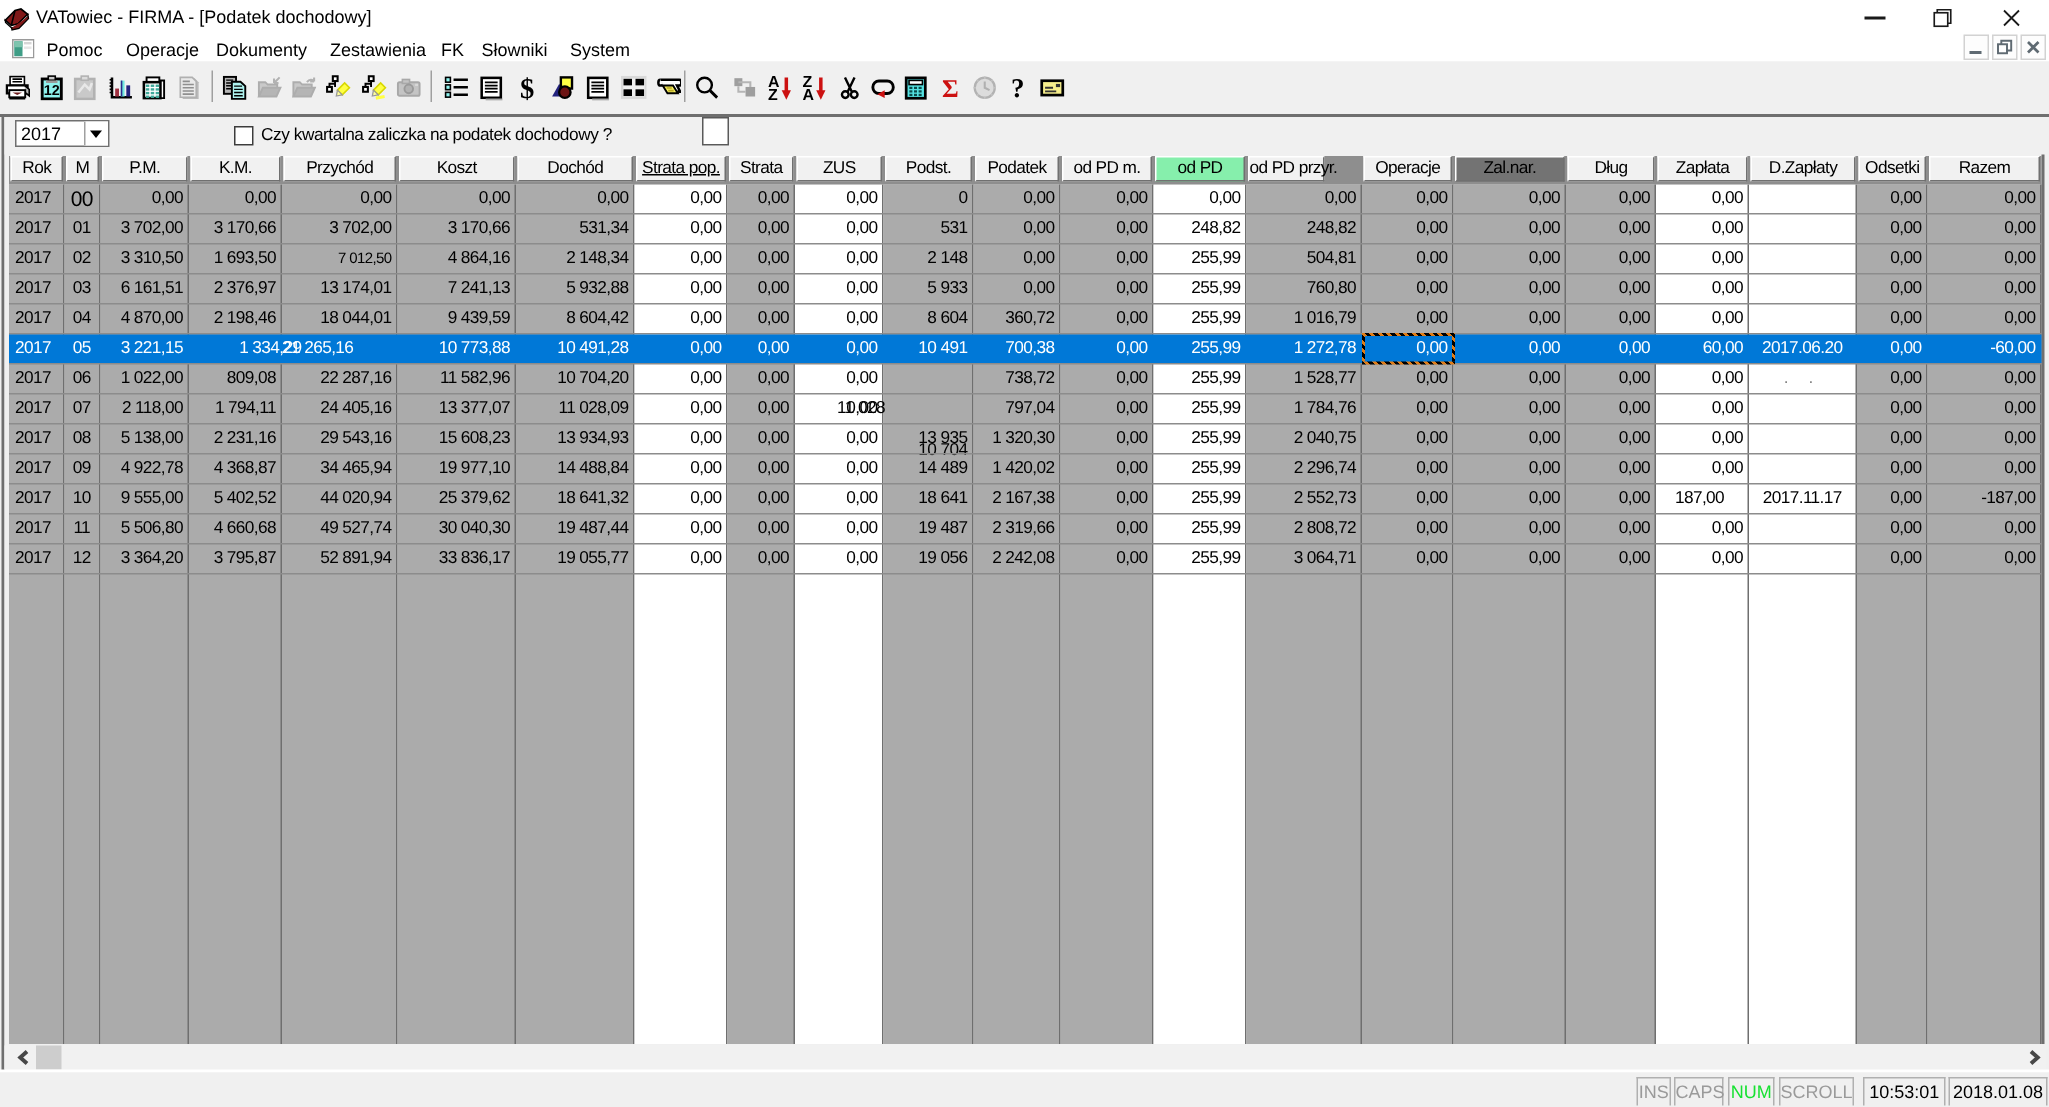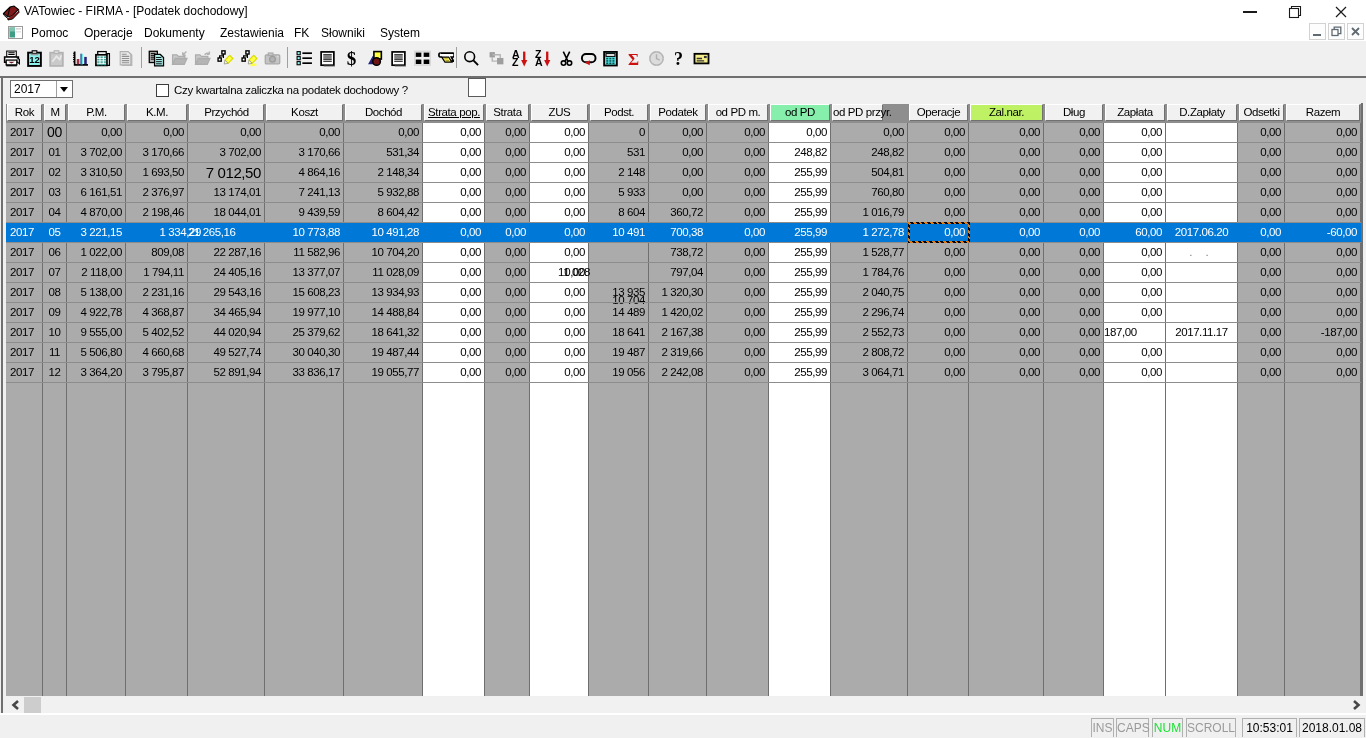--- a/index.html
+++ b/index.html
@@ -289,21 +289,21 @@
 <div class="abs" style="left:345px;top:104px;width:77px;height:17px;background:#f1f1f1;border-top:1px solid #fff;border-left:1px solid #fff;border-right:1px solid #707070;border-bottom:1px solid #707070;text-align:center;line-height:15px;font-size:11.5px;letter-spacing:-0.4px;color:#000;white-space:nowrap;overflow:visible;">Dochód</div>
 <div class="abs" style="left:424px;top:104px;width:60px;height:17px;background:#f1f1f1;border-top:1px solid #fff;border-left:1px solid #fff;border-right:1px solid #707070;border-bottom:1px solid #707070;text-align:center;line-height:15px;font-size:11.5px;letter-spacing:-0.4px;color:#000;white-space:nowrap;overflow:visible;text-decoration:underline;">Strata pop.</div>
 <div class="abs" style="left:486px;top:104px;width:43px;height:17px;background:#f1f1f1;border-top:1px solid #fff;border-left:1px solid #fff;border-right:1px solid #707070;border-bottom:1px solid #707070;text-align:center;line-height:15px;font-size:11.5px;letter-spacing:-0.4px;color:#000;white-space:nowrap;overflow:visible;">Strata</div>
 <div class="abs" style="left:531px;top:104px;width:57px;height:17px;background:#f1f1f1;border-top:1px solid #fff;border-left:1px solid #fff;border-right:1px solid #707070;border-bottom:1px solid #707070;text-align:center;line-height:15px;font-size:11.5px;letter-spacing:-0.4px;color:#000;white-space:nowrap;overflow:visible;">ZUS</div>
 <div class="abs" style="left:590px;top:104px;width:58px;height:17px;background:#f1f1f1;border-top:1px solid #fff;border-left:1px solid #fff;border-right:1px solid #707070;border-bottom:1px solid #707070;text-align:center;line-height:15px;font-size:11.5px;letter-spacing:-0.4px;color:#000;white-space:nowrap;overflow:visible;">Podst.</div>
 <div class="abs" style="left:650px;top:104px;width:56px;height:17px;background:#f1f1f1;border-top:1px solid #fff;border-left:1px solid #fff;border-right:1px solid #707070;border-bottom:1px solid #707070;text-align:center;line-height:15px;font-size:11.5px;letter-spacing:-0.4px;color:#000;white-space:nowrap;overflow:visible;">Podatek</div>
 <div class="abs" style="left:708px;top:104px;width:60px;height:17px;background:#f1f1f1;border-top:1px solid #fff;border-left:1px solid #fff;border-right:1px solid #707070;border-bottom:1px solid #707070;text-align:center;line-height:15px;font-size:11.5px;letter-spacing:-0.4px;color:#000;white-space:nowrap;overflow:visible;">od PD m.</div>
 <div class="abs" style="left:770px;top:104px;width:60px;height:17px;background:#86efac;border-top:1px solid #fff;border-left:1px solid #fff;border-right:1px solid #707070;border-bottom:1px solid #707070;text-align:center;line-height:15px;font-size:11.5px;letter-spacing:-0.4px;color:#000;white-space:nowrap;overflow:visible;">od PD</div>
 <div class="abs" style="left:832px;top:104px;width:51px;height:17px;background:#f1f1f1;border-top:1px solid #fff;border-left:1px solid #fff;border-right:1px solid #707070;border-bottom:1px solid #707070;text-align:center;line-height:15px;font-size:11.5px;letter-spacing:-0.4px;color:#000;white-space:nowrap;overflow:visible;">od PD przyr.</div>
 <div class="abs" style="left:909px;top:104px;width:59px;height:17px;background:#f1f1f1;border-top:1px solid #fff;border-left:1px solid #fff;border-right:1px solid #707070;border-bottom:1px solid #707070;text-align:center;line-height:15px;font-size:11.5px;letter-spacing:-0.4px;color:#000;white-space:nowrap;overflow:visible;">Operacje</div>
-<div class="abs" style="left:970px;top:104px;width:73px;height:17px;background:#bef264;border-top:1px solid #fff;border-left:1px solid #fff;border-right:1px solid #707070;border-bottom:1px solid #707070;text-align:center;line-height:15px;font-size:11.5px;letter-spacing:-0.4px;color:#000;white-space:nowrap;overflow:visible;">Zal.nar.</div>
+<div class="abs" style="left:970px;top:104px;width:73px;height:17px;background:#737373;border-top:1px solid #fff;border-left:1px solid #fff;border-right:1px solid #707070;border-bottom:1px solid #707070;text-align:center;line-height:15px;font-size:11.5px;letter-spacing:-0.4px;color:#000;white-space:nowrap;overflow:visible;">Zal.nar.</div>
 <div class="abs" style="left:1045px;top:104px;width:58px;height:17px;background:#f1f1f1;border-top:1px solid #fff;border-left:1px solid #fff;border-right:1px solid #707070;border-bottom:1px solid #707070;text-align:center;line-height:15px;font-size:11.5px;letter-spacing:-0.4px;color:#000;white-space:nowrap;overflow:visible;">Dług</div>
 <div class="abs" style="left:1105px;top:104px;width:60px;height:17px;background:#f1f1f1;border-top:1px solid #fff;border-left:1px solid #fff;border-right:1px solid #707070;border-bottom:1px solid #707070;text-align:center;line-height:15px;font-size:11.5px;letter-spacing:-0.4px;color:#000;white-space:nowrap;overflow:visible;">Zapłata</div>
 <div class="abs" style="left:1167px;top:104px;width:70px;height:17px;background:#f1f1f1;border-top:1px solid #fff;border-left:1px solid #fff;border-right:1px solid #707070;border-bottom:1px solid #707070;text-align:center;line-height:15px;font-size:11.5px;letter-spacing:-0.4px;color:#000;white-space:nowrap;overflow:visible;">D.Zapłaty</div>
 <div class="abs" style="left:1239px;top:104px;width:45px;height:17px;background:#f1f1f1;border-top:1px solid #fff;border-left:1px solid #fff;border-right:1px solid #707070;border-bottom:1px solid #707070;text-align:center;line-height:15px;font-size:11.5px;letter-spacing:-0.4px;color:#000;white-space:nowrap;overflow:visible;">Odsetki</div>
 <div class="abs" style="left:1286px;top:104px;width:74px;height:17px;background:#f1f1f1;border-top:1px solid #fff;border-left:1px solid #fff;border-right:1px solid #707070;border-bottom:1px solid #707070;text-align:center;line-height:15px;font-size:11.5px;letter-spacing:-0.4px;color:#000;white-space:nowrap;overflow:visible;">Razem</div>
 <div class="tx" style="left:10px;top:123px;width:32px;text-align:left;height:19px;line-height:19px;font-size:11.5px;letter-spacing:-0.4px;color:#000;">2017</div>
 <div class="tx" style="left:43px;top:123px;width:23px;text-align:center;height:19px;line-height:19px;font-size:14px;letter-spacing:-0.4px;color:#000;">00</div>
 <div class="tx" style="left:67px;top:123px;width:55px;text-align:right;height:19px;line-height:19px;font-size:11.5px;letter-spacing:-0.4px;color:#000;">0,00</div>
 <div class="tx" style="left:126px;top:123px;width:58px;text-align:right;height:19px;line-height:19px;font-size:11.5px;letter-spacing:-0.4px;color:#000;">0,00</div>
 <div class="tx" style="left:188px;top:123px;width:73px;text-align:right;height:19px;line-height:19px;font-size:11.5px;letter-spacing:-0.4px;color:#000;">0,00</div>
@@ -343,21 +343,21 @@
 <div class="tx" style="left:969px;top:143px;width:71px;text-align:right;height:19px;line-height:19px;font-size:11.5px;letter-spacing:-0.4px;color:#000;">0,00</div>
 <div class="tx" style="left:1044px;top:143px;width:56px;text-align:right;height:19px;line-height:19px;font-size:11.5px;letter-spacing:-0.4px;color:#000;">0,00</div>
 <div class="tx" style="left:1104px;top:143px;width:58px;text-align:right;height:19px;line-height:19px;font-size:11.5px;letter-spacing:-0.4px;color:#000;">0,00</div>
 <div class="tx" style="left:1238px;top:143px;width:43px;text-align:right;height:19px;line-height:19px;font-size:11.5px;letter-spacing:-0.4px;color:#000;">0,00</div>
 <div class="tx" style="left:1285px;top:143px;width:72px;text-align:right;height:19px;line-height:19px;font-size:11.5px;letter-spacing:-0.4px;color:#000;">0,00</div>
 <div class="abs" style="left:6px;top:162px;width:1355px;height:1px;background:#8c8c8c;"></div>
 <div class="tx" style="left:10px;top:163px;width:32px;text-align:left;height:19px;line-height:19px;font-size:11.5px;letter-spacing:-0.4px;color:#000;">2017</div>
 <div class="tx" style="left:43px;top:163px;width:23px;text-align:center;height:19px;line-height:19px;font-size:11.5px;letter-spacing:-0.4px;color:#000;">02</div>
 <div class="tx" style="left:67px;top:163px;width:55px;text-align:right;height:19px;line-height:19px;font-size:11.5px;letter-spacing:-0.4px;color:#000;">3 310,50</div>
 <div class="tx" style="left:126px;top:163px;width:58px;text-align:right;height:19px;line-height:19px;font-size:11.5px;letter-spacing:-0.4px;color:#000;">1 693,50</div>
-<div class="tx" style="left:188px;top:163px;width:73px;text-align:right;height:19px;line-height:19px;font-size:15px;letter-spacing:-0.4px;color:#000;">7 012,50</div>
+<div class="tx" style="left:188px;top:163px;width:73px;text-align:right;height:19px;line-height:19px;font-size:10px;letter-spacing:-0.4px;color:#000;">7 012,50</div>
 <div class="tx" style="left:265px;top:163px;width:75px;text-align:right;height:19px;line-height:19px;font-size:11.5px;letter-spacing:-0.4px;color:#000;">4 864,16</div>
 <div class="tx" style="left:344px;top:163px;width:75px;text-align:right;height:19px;line-height:19px;font-size:11.5px;letter-spacing:-0.4px;color:#000;">2 148,34</div>
 <div class="tx" style="left:423px;top:163px;width:58px;text-align:right;height:19px;line-height:19px;font-size:11.5px;letter-spacing:-0.4px;color:#000;">0,00</div>
 <div class="tx" style="left:485px;top:163px;width:41px;text-align:right;height:19px;line-height:19px;font-size:11.5px;letter-spacing:-0.4px;color:#000;">0,00</div>
 <div class="tx" style="left:530px;top:163px;width:55px;text-align:right;height:19px;line-height:19px;font-size:11.5px;letter-spacing:-0.4px;color:#000;">0,00</div>
 <div class="tx" style="left:589px;top:163px;width:56px;text-align:right;height:19px;line-height:19px;font-size:11.5px;letter-spacing:-0.4px;color:#000;">2 148</div>
 <div class="tx" style="left:649px;top:163px;width:54px;text-align:right;height:19px;line-height:19px;font-size:11.5px;letter-spacing:-0.4px;color:#000;">0,00</div>
 <div class="tx" style="left:707px;top:163px;width:58px;text-align:right;height:19px;line-height:19px;font-size:11.5px;letter-spacing:-0.4px;color:#000;">0,00</div>
 <div class="tx" style="left:769px;top:163px;width:58px;text-align:right;height:19px;line-height:19px;font-size:11.5px;letter-spacing:-0.4px;color:#000;">255,99</div>
 <div class="tx" style="left:831px;top:163px;width:73px;text-align:right;height:19px;line-height:19px;font-size:11.5px;letter-spacing:-0.4px;color:#000;">504,81</div>
@@ -536,21 +536,21 @@
 <div class="tx" style="left:485px;top:323px;width:41px;text-align:right;height:19px;line-height:19px;font-size:11.5px;letter-spacing:-0.4px;color:#000;">0,00</div>
 <div class="tx" style="left:530px;top:323px;width:55px;text-align:right;height:19px;line-height:19px;font-size:11.5px;letter-spacing:-0.4px;color:#000;">0,00</div>
 <div class="tx" style="left:589px;top:323px;width:56px;text-align:right;height:19px;line-height:19px;font-size:11.5px;letter-spacing:-0.4px;color:#000;">18 641</div>
 <div class="tx" style="left:649px;top:323px;width:54px;text-align:right;height:19px;line-height:19px;font-size:11.5px;letter-spacing:-0.4px;color:#000;">2 167,38</div>
 <div class="tx" style="left:707px;top:323px;width:58px;text-align:right;height:19px;line-height:19px;font-size:11.5px;letter-spacing:-0.4px;color:#000;">0,00</div>
 <div class="tx" style="left:769px;top:323px;width:58px;text-align:right;height:19px;line-height:19px;font-size:11.5px;letter-spacing:-0.4px;color:#000;">255,99</div>
 <div class="tx" style="left:831px;top:323px;width:73px;text-align:right;height:19px;line-height:19px;font-size:11.5px;letter-spacing:-0.4px;color:#000;">2 552,73</div>
 <div class="tx" style="left:908px;top:323px;width:57px;text-align:right;height:19px;line-height:19px;font-size:11.5px;letter-spacing:-0.4px;color:#000;">0,00</div>
 <div class="tx" style="left:969px;top:323px;width:71px;text-align:right;height:19px;line-height:19px;font-size:11.5px;letter-spacing:-0.4px;color:#000;">0,00</div>
 <div class="tx" style="left:1044px;top:323px;width:56px;text-align:right;height:19px;line-height:19px;font-size:11.5px;letter-spacing:-0.4px;color:#000;">0,00</div>
-<div class="tx" style="left:1104px;top:323px;width:58px;text-align:left;height:19px;line-height:19px;font-size:11.5px;letter-spacing:-0.4px;color:#000;">187,00</div>
+<div class="tx" style="left:1104px;top:323px;width:58px;text-align:center;height:19px;line-height:19px;font-size:11.5px;letter-spacing:-0.4px;color:#000;">187,00</div>
 <div class="tx" style="left:1166px;top:323px;width:71px;text-align:center;height:19px;line-height:19px;font-size:11.5px;letter-spacing:-0.4px;color:#000;">2017.11.17</div>
 <div class="tx" style="left:1238px;top:323px;width:43px;text-align:right;height:19px;line-height:19px;font-size:11.5px;letter-spacing:-0.4px;color:#000;">0,00</div>
 <div class="tx" style="left:1285px;top:323px;width:72px;text-align:right;height:19px;line-height:19px;font-size:11.5px;letter-spacing:-0.4px;color:#000;">-187,00</div>
 <div class="abs" style="left:6px;top:342px;width:1355px;height:1px;background:#8c8c8c;"></div>
 <div class="tx" style="left:10px;top:343px;width:32px;text-align:left;height:19px;line-height:19px;font-size:11.5px;letter-spacing:-0.4px;color:#000;">2017</div>
 <div class="tx" style="left:43px;top:343px;width:23px;text-align:center;height:19px;line-height:19px;font-size:11.5px;letter-spacing:-0.4px;color:#000;">11</div>
 <div class="tx" style="left:67px;top:343px;width:55px;text-align:right;height:19px;line-height:19px;font-size:11.5px;letter-spacing:-0.4px;color:#000;">5 506,80</div>
 <div class="tx" style="left:126px;top:343px;width:58px;text-align:right;height:19px;line-height:19px;font-size:11.5px;letter-spacing:-0.4px;color:#000;">4 660,68</div>
 <div class="tx" style="left:188px;top:343px;width:73px;text-align:right;height:19px;line-height:19px;font-size:11.5px;letter-spacing:-0.4px;color:#000;">49 527,74</div>
 <div class="tx" style="left:265px;top:343px;width:75px;text-align:right;height:19px;line-height:19px;font-size:11.5px;letter-spacing:-0.4px;color:#000;">30 040,30</div>

